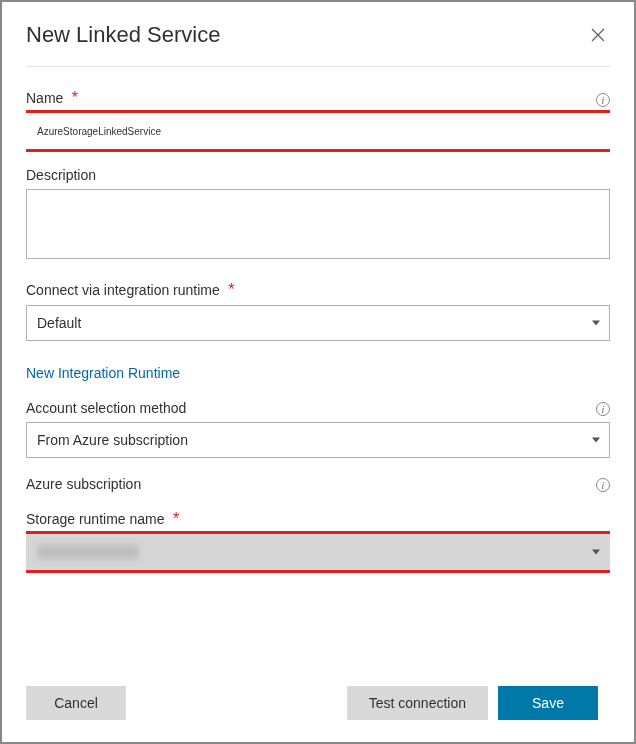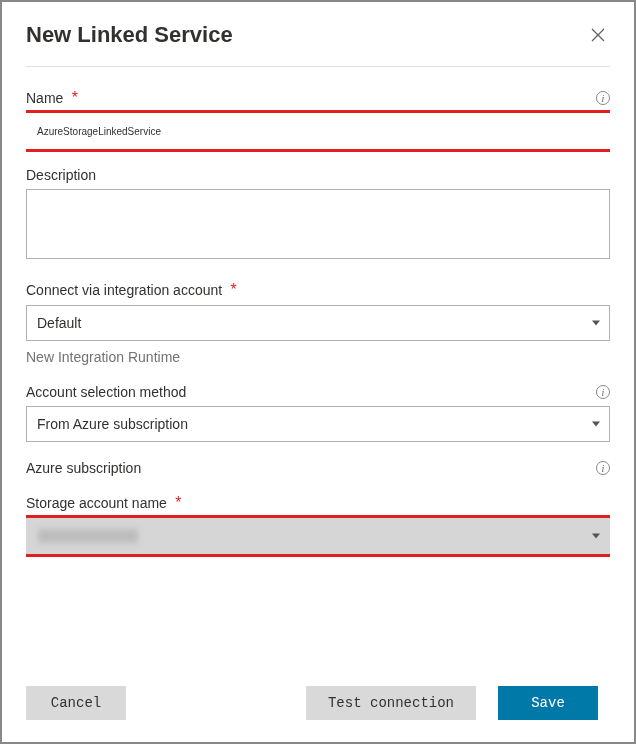--- a/index.html
+++ b/index.html
@@ -21,42 +21,42 @@
     .header {
       display: flex;
       justify-content: space-between;
       align-items: center;
       padding-bottom: 18px;
       border-bottom: 1px solid #e1e1e1;
       margin-bottom: 22px;
     }
     .title {
       font-size: 22px;
-      font-weight: 700;
+      font-weight: 400;
       color: #323130;
     }
     .close-btn {
       background: none;
       border: none;
       cursor: pointer;
       font-size: 18px;
       color: #605e5c;
       width: 24px;
       height: 24px;
       display: flex;
       align-items: center;
       justify-content: center;
     }
     .close-btn svg { width: 14px; height: 14px; }
     .form-body { flex: 1; overflow: auto; }
     .field-row { margin-bottom: 18px; }
     .label-row {
       display: flex;
       justify-content: space-between;
-      align-items: center;
+      align-items: flex-end;
       margin-bottom: 6px;
     }
     .field-label {
       font-size: 14px;
       color: #323130;
     }
     .required { color: #e02020; margin-left: 4px; }
     .info-icon {
       width: 14px; height: 14px;
       border: 1px solid #888;
@@ -118,26 +118,26 @@
     }
     .highlight-red {
       outline: 3px solid #e02020;
       outline-offset: 0;
     }
     .highlight-red .text-input,
     .highlight-red .select-input {
       border-color: transparent;
     }
     .link {
-      color: #737373;
+      color: #0369a1;
       font-size: 14px;
       text-decoration: none;
       cursor: pointer;
       display: inline-block;
-      margin-top: 8px;
+      margin-top: 24px;
     }
     .storage-select {
       background: #d6d6d6;
       position: relative;
     }
     .storage-select .select-input {
       background: #d6d6d6;
       border: none;
       height: 36px;
     }
@@ -150,23 +150,22 @@
       height: 14px;
       background: #bcbcbc;
       filter: blur(3px);
       border-radius: 2px;
     }
     .footer {
       display: flex;
       justify-content: space-between;
       align-items: center;
       padding: 16px 12px 22px 0;
-      font-family: Liberation Mono, monospace;
-    }
-    .footer-right { display: flex; gap: 22px; }
+    }
+    .footer-right { display: flex; gap: 10px; }
     .btn {
       height: 34px;
       padding: 0 22px;
       font-size: 14px;
       border: none;
       cursor: pointer;
       font-family: inherit;
     }
     .btn-gray { background: #d9d9d9; color: #323130; min-width: 100px; }
     .btn-test { background: #d9d9d9; color: #323130; min-width: 130px; }
@@ -204,21 +203,21 @@
     <div class="field-row">
       <div class="label-row">
         <span class="field-label">Description</span>
       </div>
       <textarea class="textarea" style=""></textarea>
     </div>
 
     <div class="field-row">
       <div class="label-row">
         <span>
-          <span class="field-label">Connect via integration account</span>
+          <span class="field-label">Connect via integration runtime</span>
           <span class="required">*</span>
         </span>
       </div>
       <div class="select-wrap">
         <button class="select-input">Default</button>
         <span class="caret"></span>
       </div>
       <a class="link">New Integration Runtime</a>
     </div>
 
@@ -236,21 +235,21 @@
     <div class="field-row">
       <div class="label-row">
         <span class="field-label">Azure subscription</span>
         <span class="info-icon">i</span>
       </div>
     </div>
 
     <div class="field-row">
       <div class="label-row">
         <span>
-          <span class="field-label">Storage account name</span>
+          <span class="field-label">Storage runtime name</span>
           <span class="required">*</span>
         </span>
       </div>
       <div class="highlight-red storage-select">
         <button class="select-input"></button>
         <div class="blurred-placeholder"></div>
         <span class="caret"></span>
       </div>
     </div>
 

